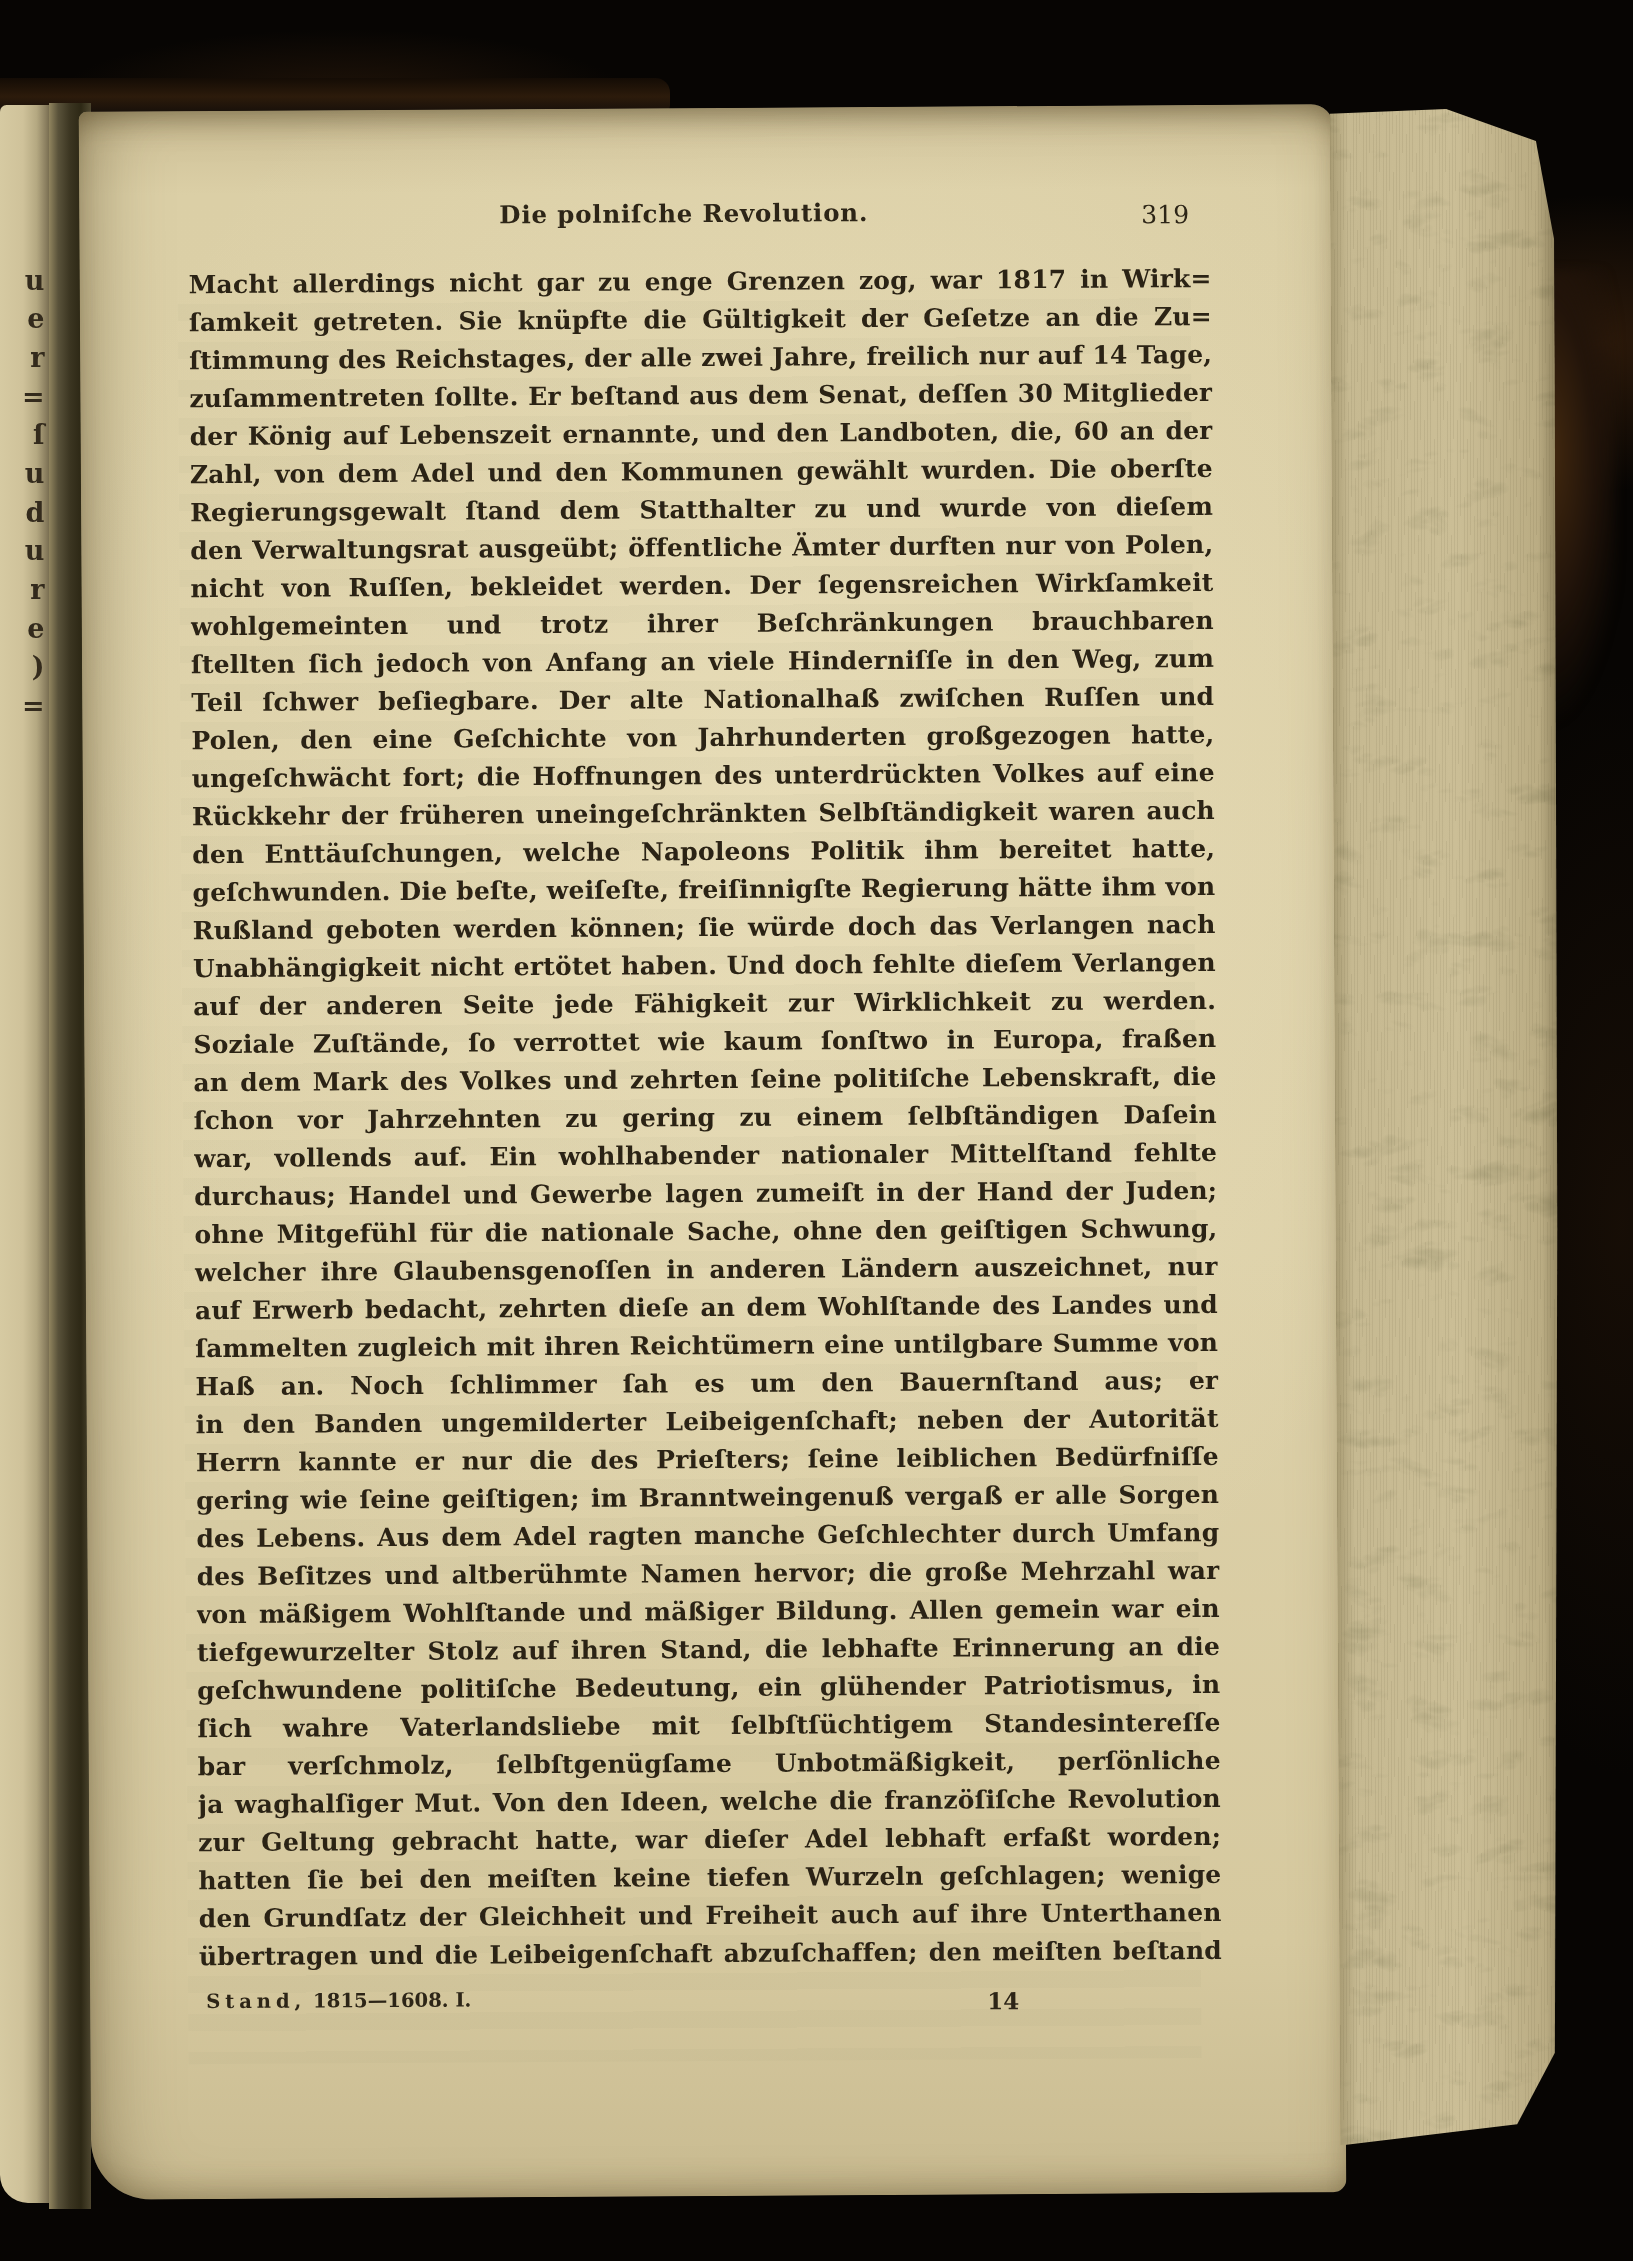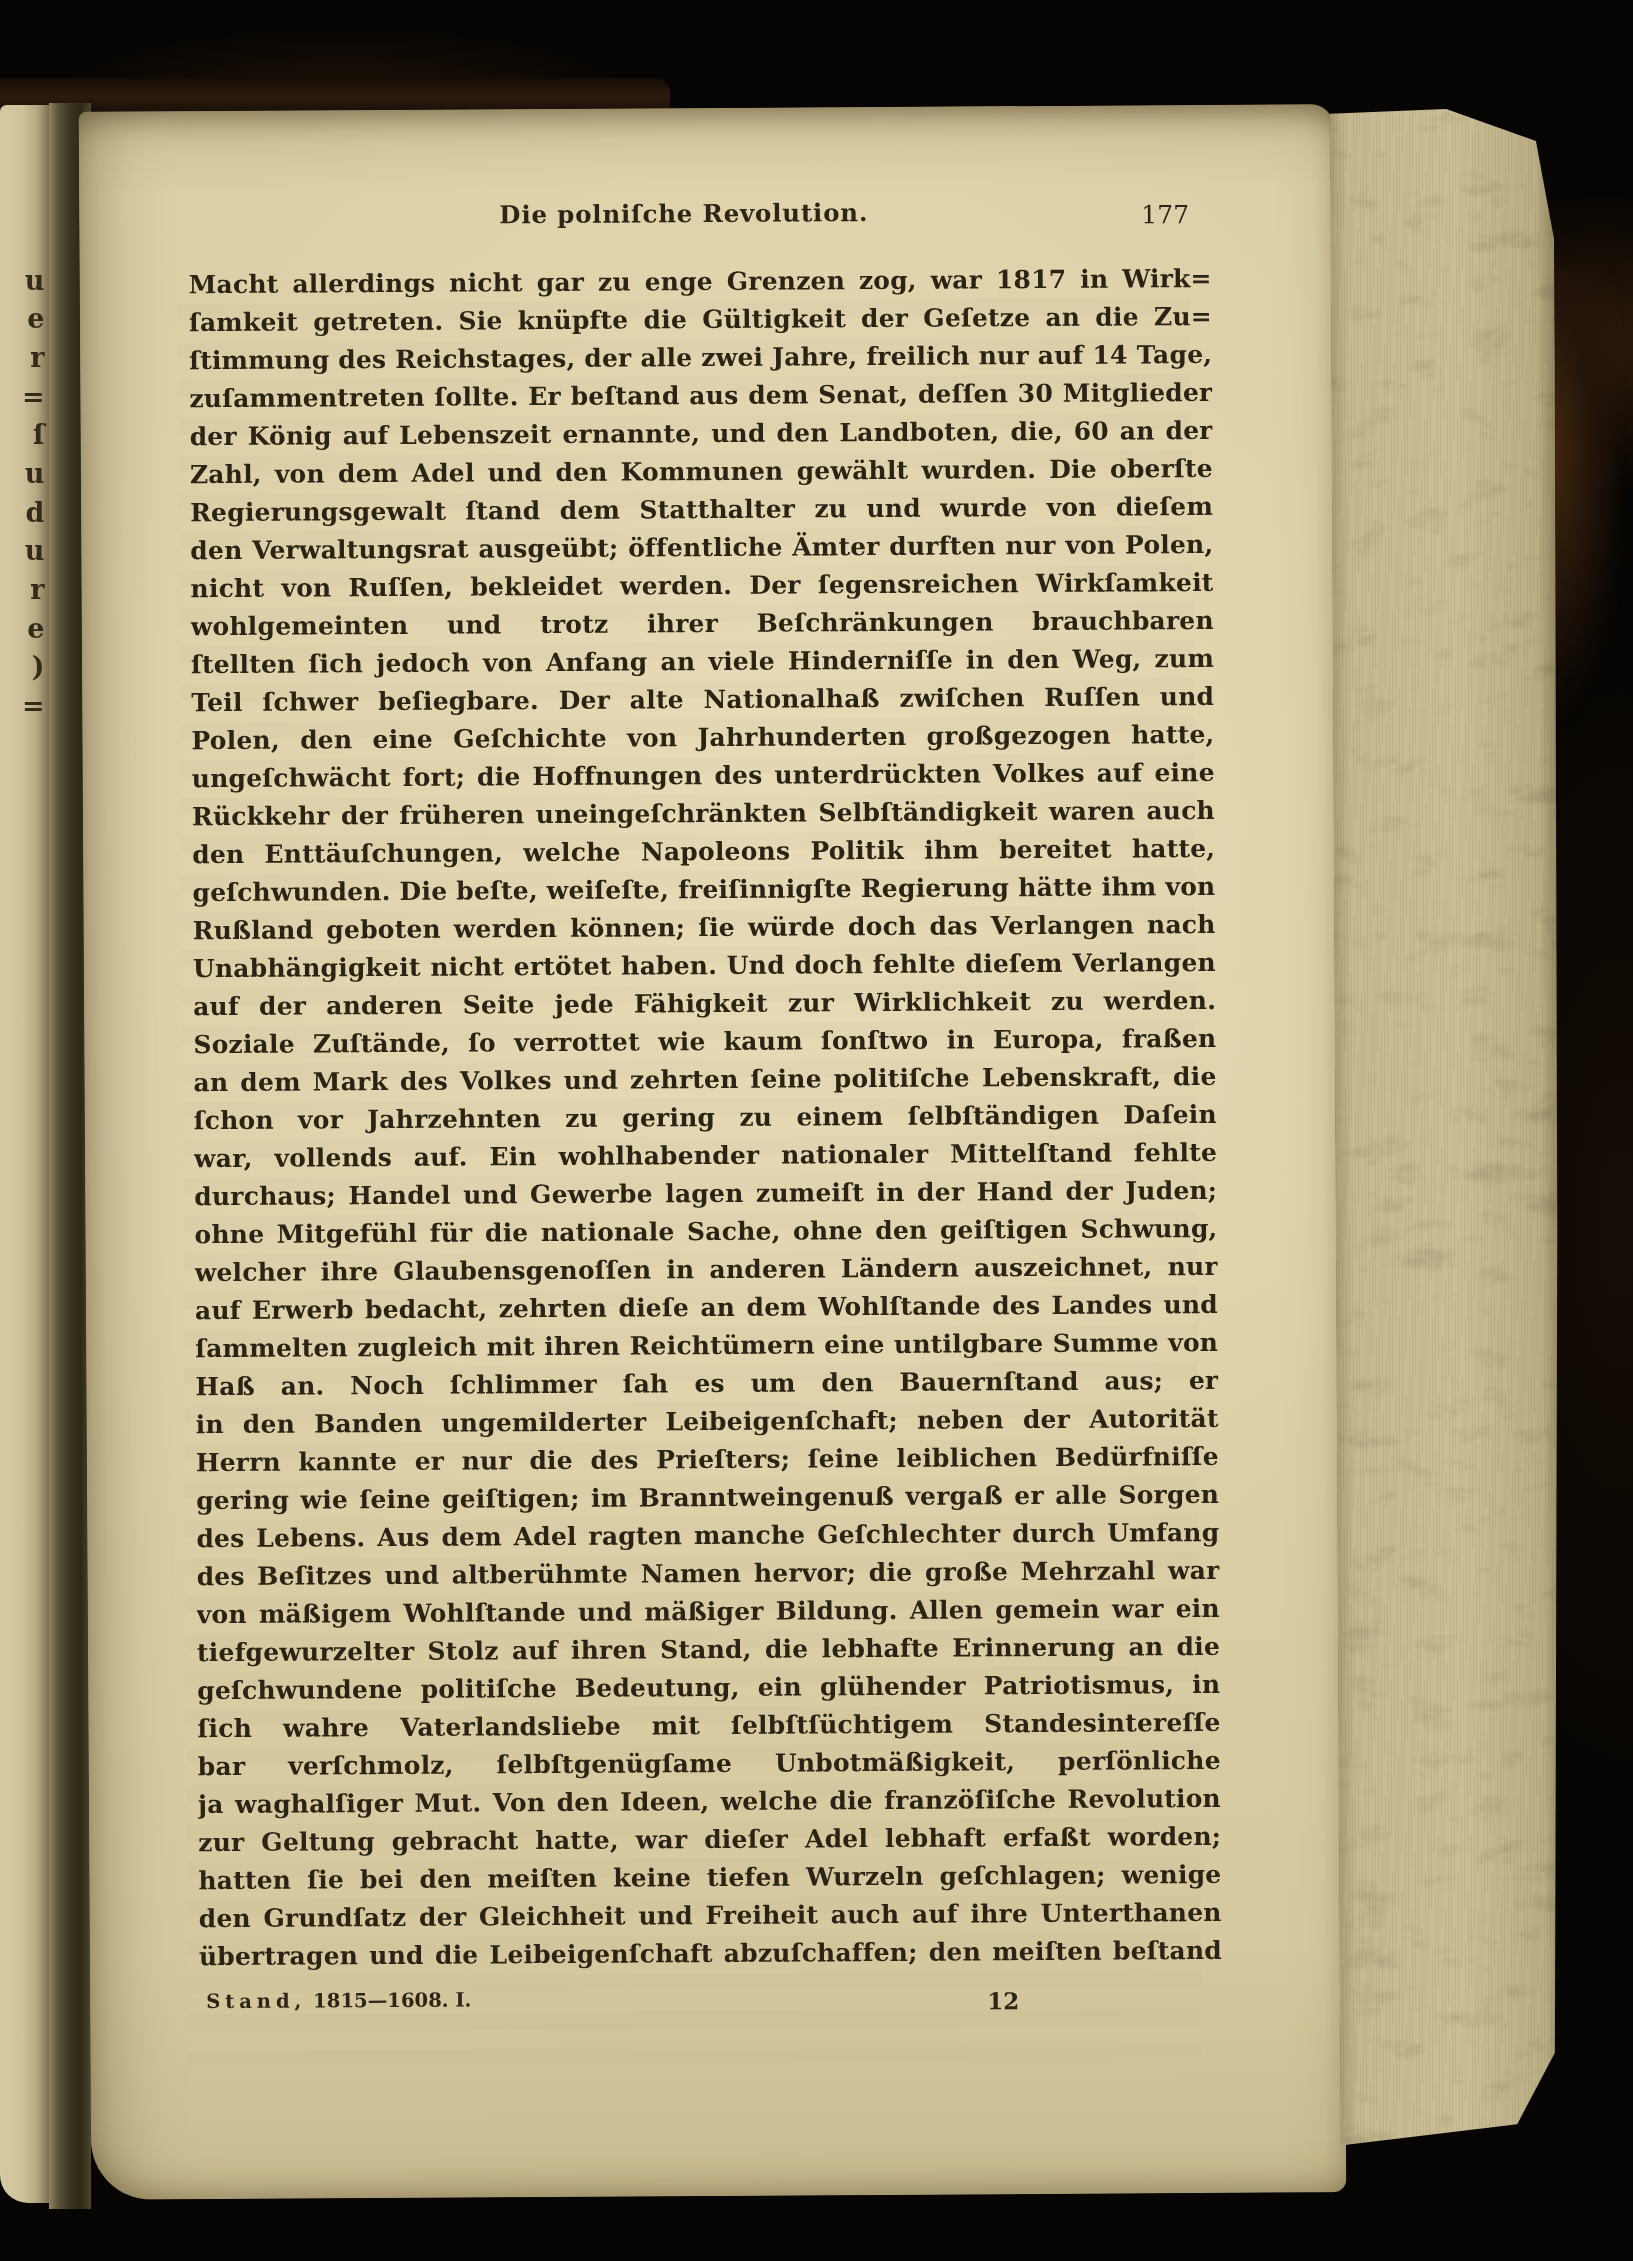--- a/index.html
+++ b/index.html
@@ -81,21 +81,21 @@
       <span class="frag" style="top: 510px;">e</span>
       <span class="frag" style="top: 548px;">)</span>
       <span class="frag" style="top: 587px;">=</span>
     </div>
 
   <div id="gutter"></div>
 
   <div id="page">
     <div id="ghost"></div>
     <div id="running-title">Die polniſche Revolution.</div>
-    <div id="pagenum">177</div>
+    <div id="pagenum">319</div>
 
     <div id="body">
         <div class="bline">Macht allerdings nicht gar zu enge Grenzen zog, war 1817 in Wirk=</div>
         <div class="bline">ſamkeit getreten. Sie knüpfte die Gültigkeit der Geſetze an die Zu=</div>
         <div class="bline">ſtimmung des Reichstages, der alle zwei Jahre, freilich nur auf 14 Tage,</div>
         <div class="bline">zuſammentreten ſollte. Er beſtand aus dem Senat, deſſen 30 Mitglieder</div>
         <div class="bline">der König auf Lebenszeit ernannte, und den Landboten, die, 60 an der</div>
         <div class="bline">Zahl, von dem Adel und den Kommunen gewählt wurden. Die oberſte</div>
         <div class="bline">Regierungsgewalt ſtand dem Statthalter zu und wurde von dieſem durch</div>
         <div class="bline">den Verwaltungsrat ausgeübt; öffentliche Ämter durften nur von Polen,</div>
@@ -135,21 +135,21 @@
         <div class="bline">zur Geltung gebracht hatte, war dieſer Adel lebhaft erfaßt worden; doch</div>
         <div class="bline">hatten ſie bei den meiſten keine tiefen Wurzeln geſchlagen; wenige dachten</div>
         <div class="bline">den Grundſatz der Gleichheit und Freiheit auch auf ihre Unterthanen zu</div>
         <div class="bline">übertragen und die Leibeigenſchaft abzuſchaffen; den meiſten beſtand das</div>
       </div>
 
     <div id="footer-sig">
       <span class="sp">Stand,</span>
       <span>1815—1608. I.</span>
     </div>
-    <div id="sheetnum">12</div>
+    <div id="sheetnum">14</div>
   </div>
 
   <div id="fore-edge">
     <svg width="224" height="2036" xmlns="http://www.w3.org/2000/svg" viewBox="0 0 274 2492">
       <filter id="marble">
         <feTurbulence type="turbulence" baseFrequency="0.013 0.028" numOctaves="3" seed="7"></feTurbulence>
         <feColorMatrix type="matrix" values="0 0 0 0 0.45
                   0 0 0 0 0.48
                   0 0 0 0 0.40
                   0 0 0 1.4 -0.55"></feColorMatrix>

